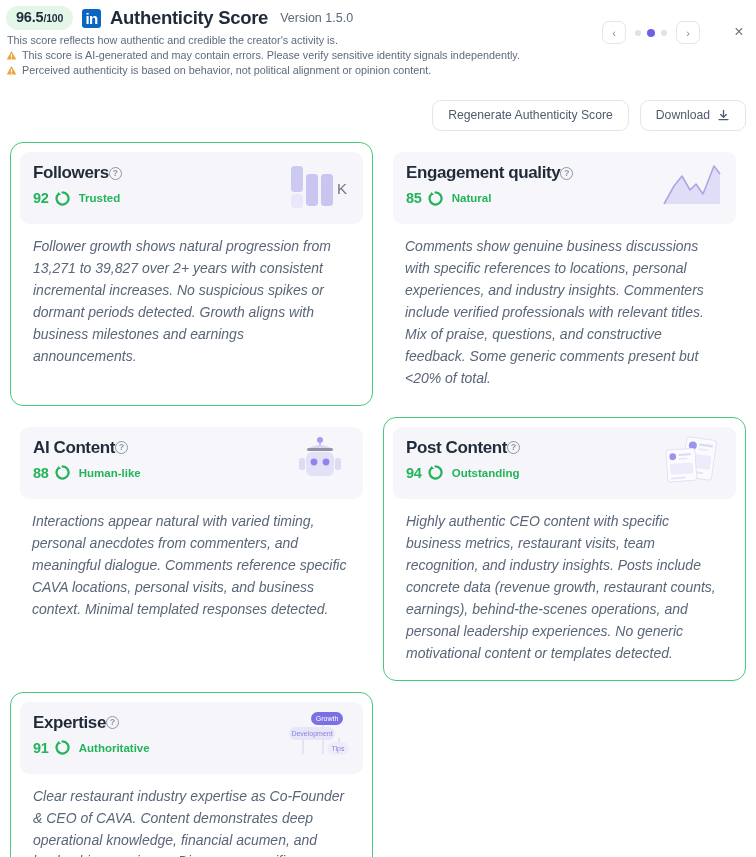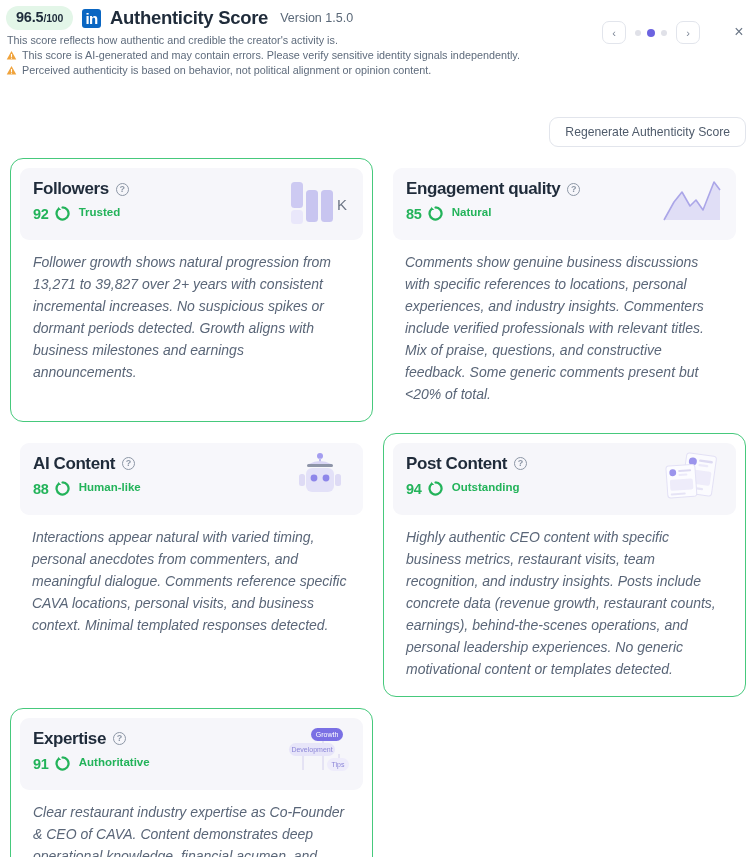--- a/index.html
+++ b/index.html
@@ -56,46 +56,45 @@
   
   .actions {
     display: flex; justify-content: flex-end; gap: 11px;
     padding: 0 10px; margin-top: 12px;
   }
   .btn {
     border: 1px solid #e2e5ec; background: #fff; border-radius: 9px;
     font-size: 12.2px; color: #4f5b6b; padding: 8px 15px; cursor: pointer;
     display: inline-flex; align-items: center; gap: 7px; line-height: 1;
     font-family: "Liberation Sans", sans-serif;
-    margin-top: 17px;
   }
 
   
   .grid {
     display: grid; grid-template-columns: 1fr 1fr; gap: 11px 10px;
     padding: 11px 10px 0;
   }
   .card {
     border-radius: 13px; border: 1.4px solid transparent; background: #fff;
     padding: 9px; display: flex; flex-direction: column;
   }
   .card.bordered { border-color: #46c97c; }
   .card-head {
     background: #f6f6fa; border-radius: 9px; padding: 11px 13px 11px;
     position: relative; min-height: 72px;
   }
   .card.plain .card-head { background: #f7f7fb; }
-  .card-title-row { display: flex; align-items: center; gap: 7px; }
+  .card-title-row { display: flex; align-items: center; }
   .card-title { font-size: 17px; font-weight: 700; color: #1f2b3a; letter-spacing: -0.4px; }
   .help-icon {
     width: 13px; height: 13px; border: 1.3px solid #8d97a6; border-radius: 50%;
     display: inline-flex; align-items: center; justify-content: center;
     font-size: 9px; color: #8d97a6; line-height: 1; cursor: pointer; font-weight: 700;
   }
-  .score-row { display: flex; align-items: flex-start; gap: 6px; margin-top: 7px; }
+  .score-row { display: flex; align-items: center; gap: 6px; margin-top: 7px; }
   .score-num { font-size: 14.5px; font-weight: 600; color: #23b35a; letter-spacing: -0.2px; }
   .score-label { font-size: 11.5px; color: #23b35a; font-weight: 700; margin-left: 3px; }
   .card-icon { position: absolute; right: 12px; top: 50%; transform: translateY(-50%); }
   .card-body {
     font-size: 14px; line-height: 1.57; color: #5a6678;
     padding: 12px 13px 6px; flex: 1; font-style: italic;
   }
   .card.plain .card-body { padding-left: 12px; }
 
   
@@ -155,20 +154,27 @@
         <span class="dot"></span>
       </div>
       <div class="nav-btn">›</div>
     </div>
     <div class="close-btn">×</div>
   </div>
 
   <div class="actions">
     <button class="btn">
       <span>Regenerate Authenticity Score</span>
+    </button>
+    <button class="btn">
+      <span>Download</span>
+      <svg width="13" height="13" viewBox="0 0 14 14">
+        <path d="M7 1.4 V8.6 M4 6 L7 9 L10 6" stroke="#4f5b6b" stroke-width="1.4" fill="none" stroke-linecap="round" stroke-linejoin="round"></path>
+        <path d="M2.2 11.4 H11.8" stroke="#4f5b6b" stroke-width="1.4" stroke-linecap="round"></path>
+      </svg>
     </button>
   </div>
 
   <div class="grid">
 
     <div class="card bordered">
       <div class="card-head">
         <div class="card-title-row">
           <span class="card-title">Followers</span>
           <span class="help-icon">?</span>

